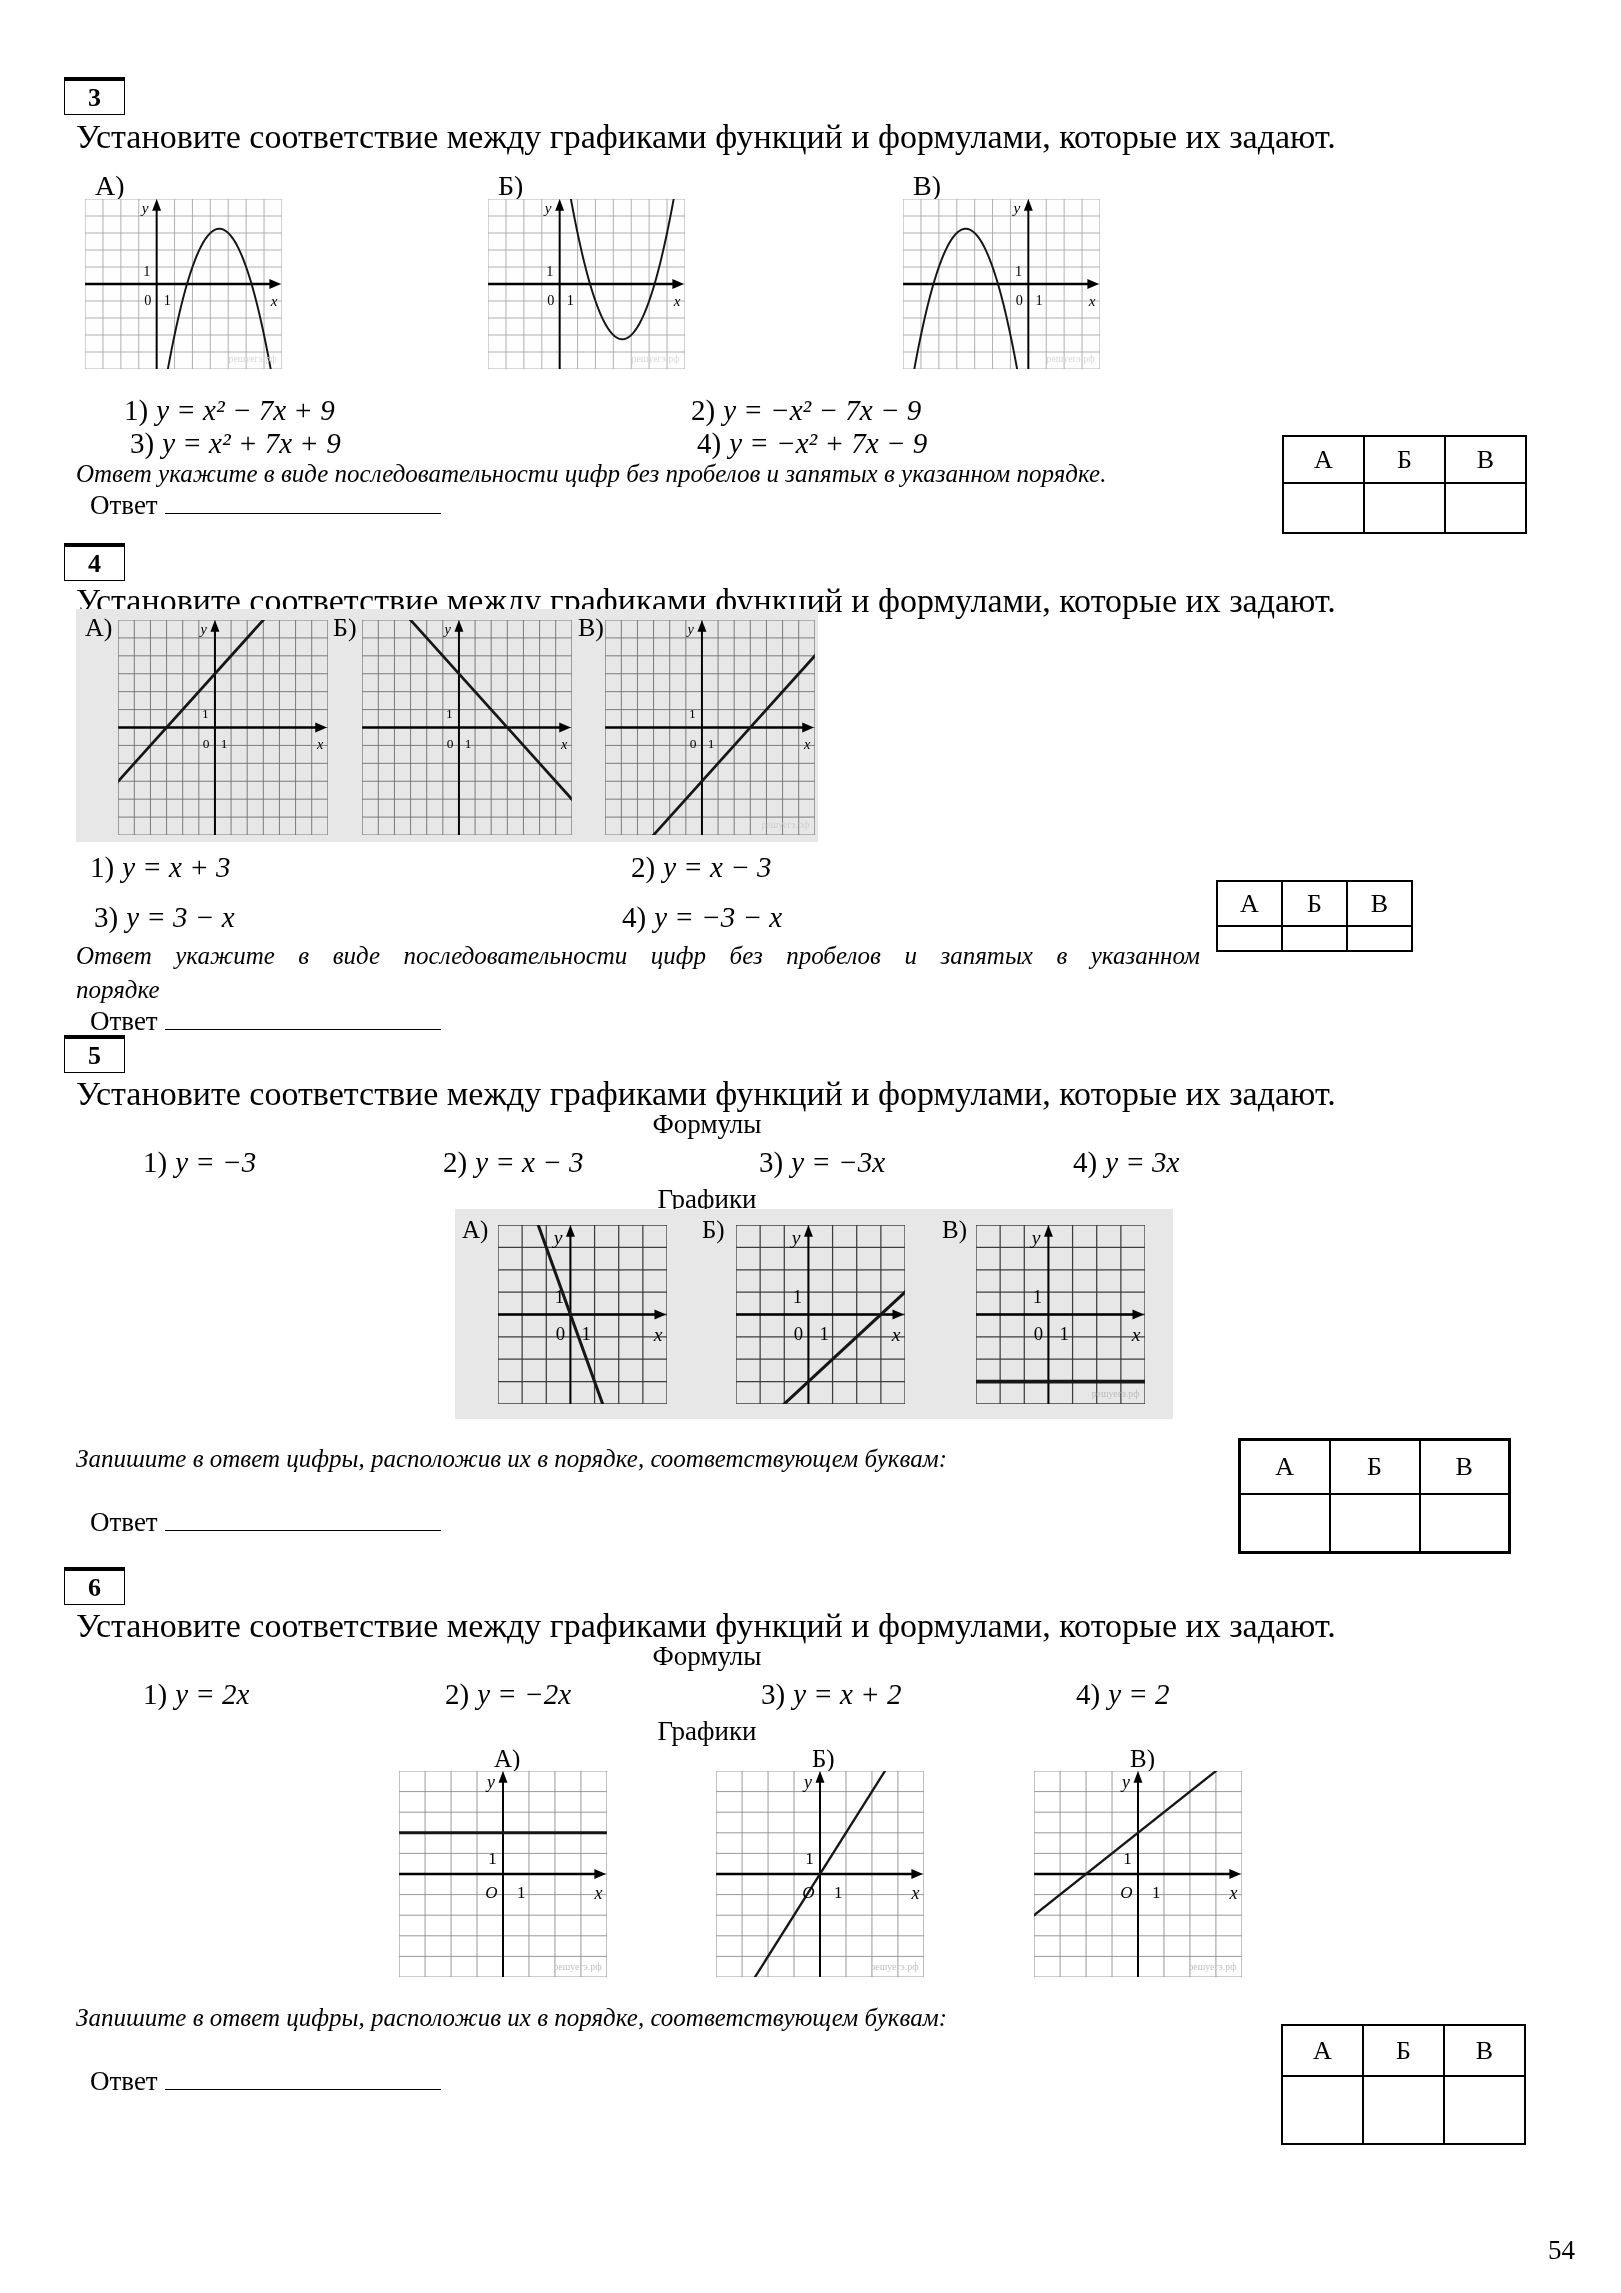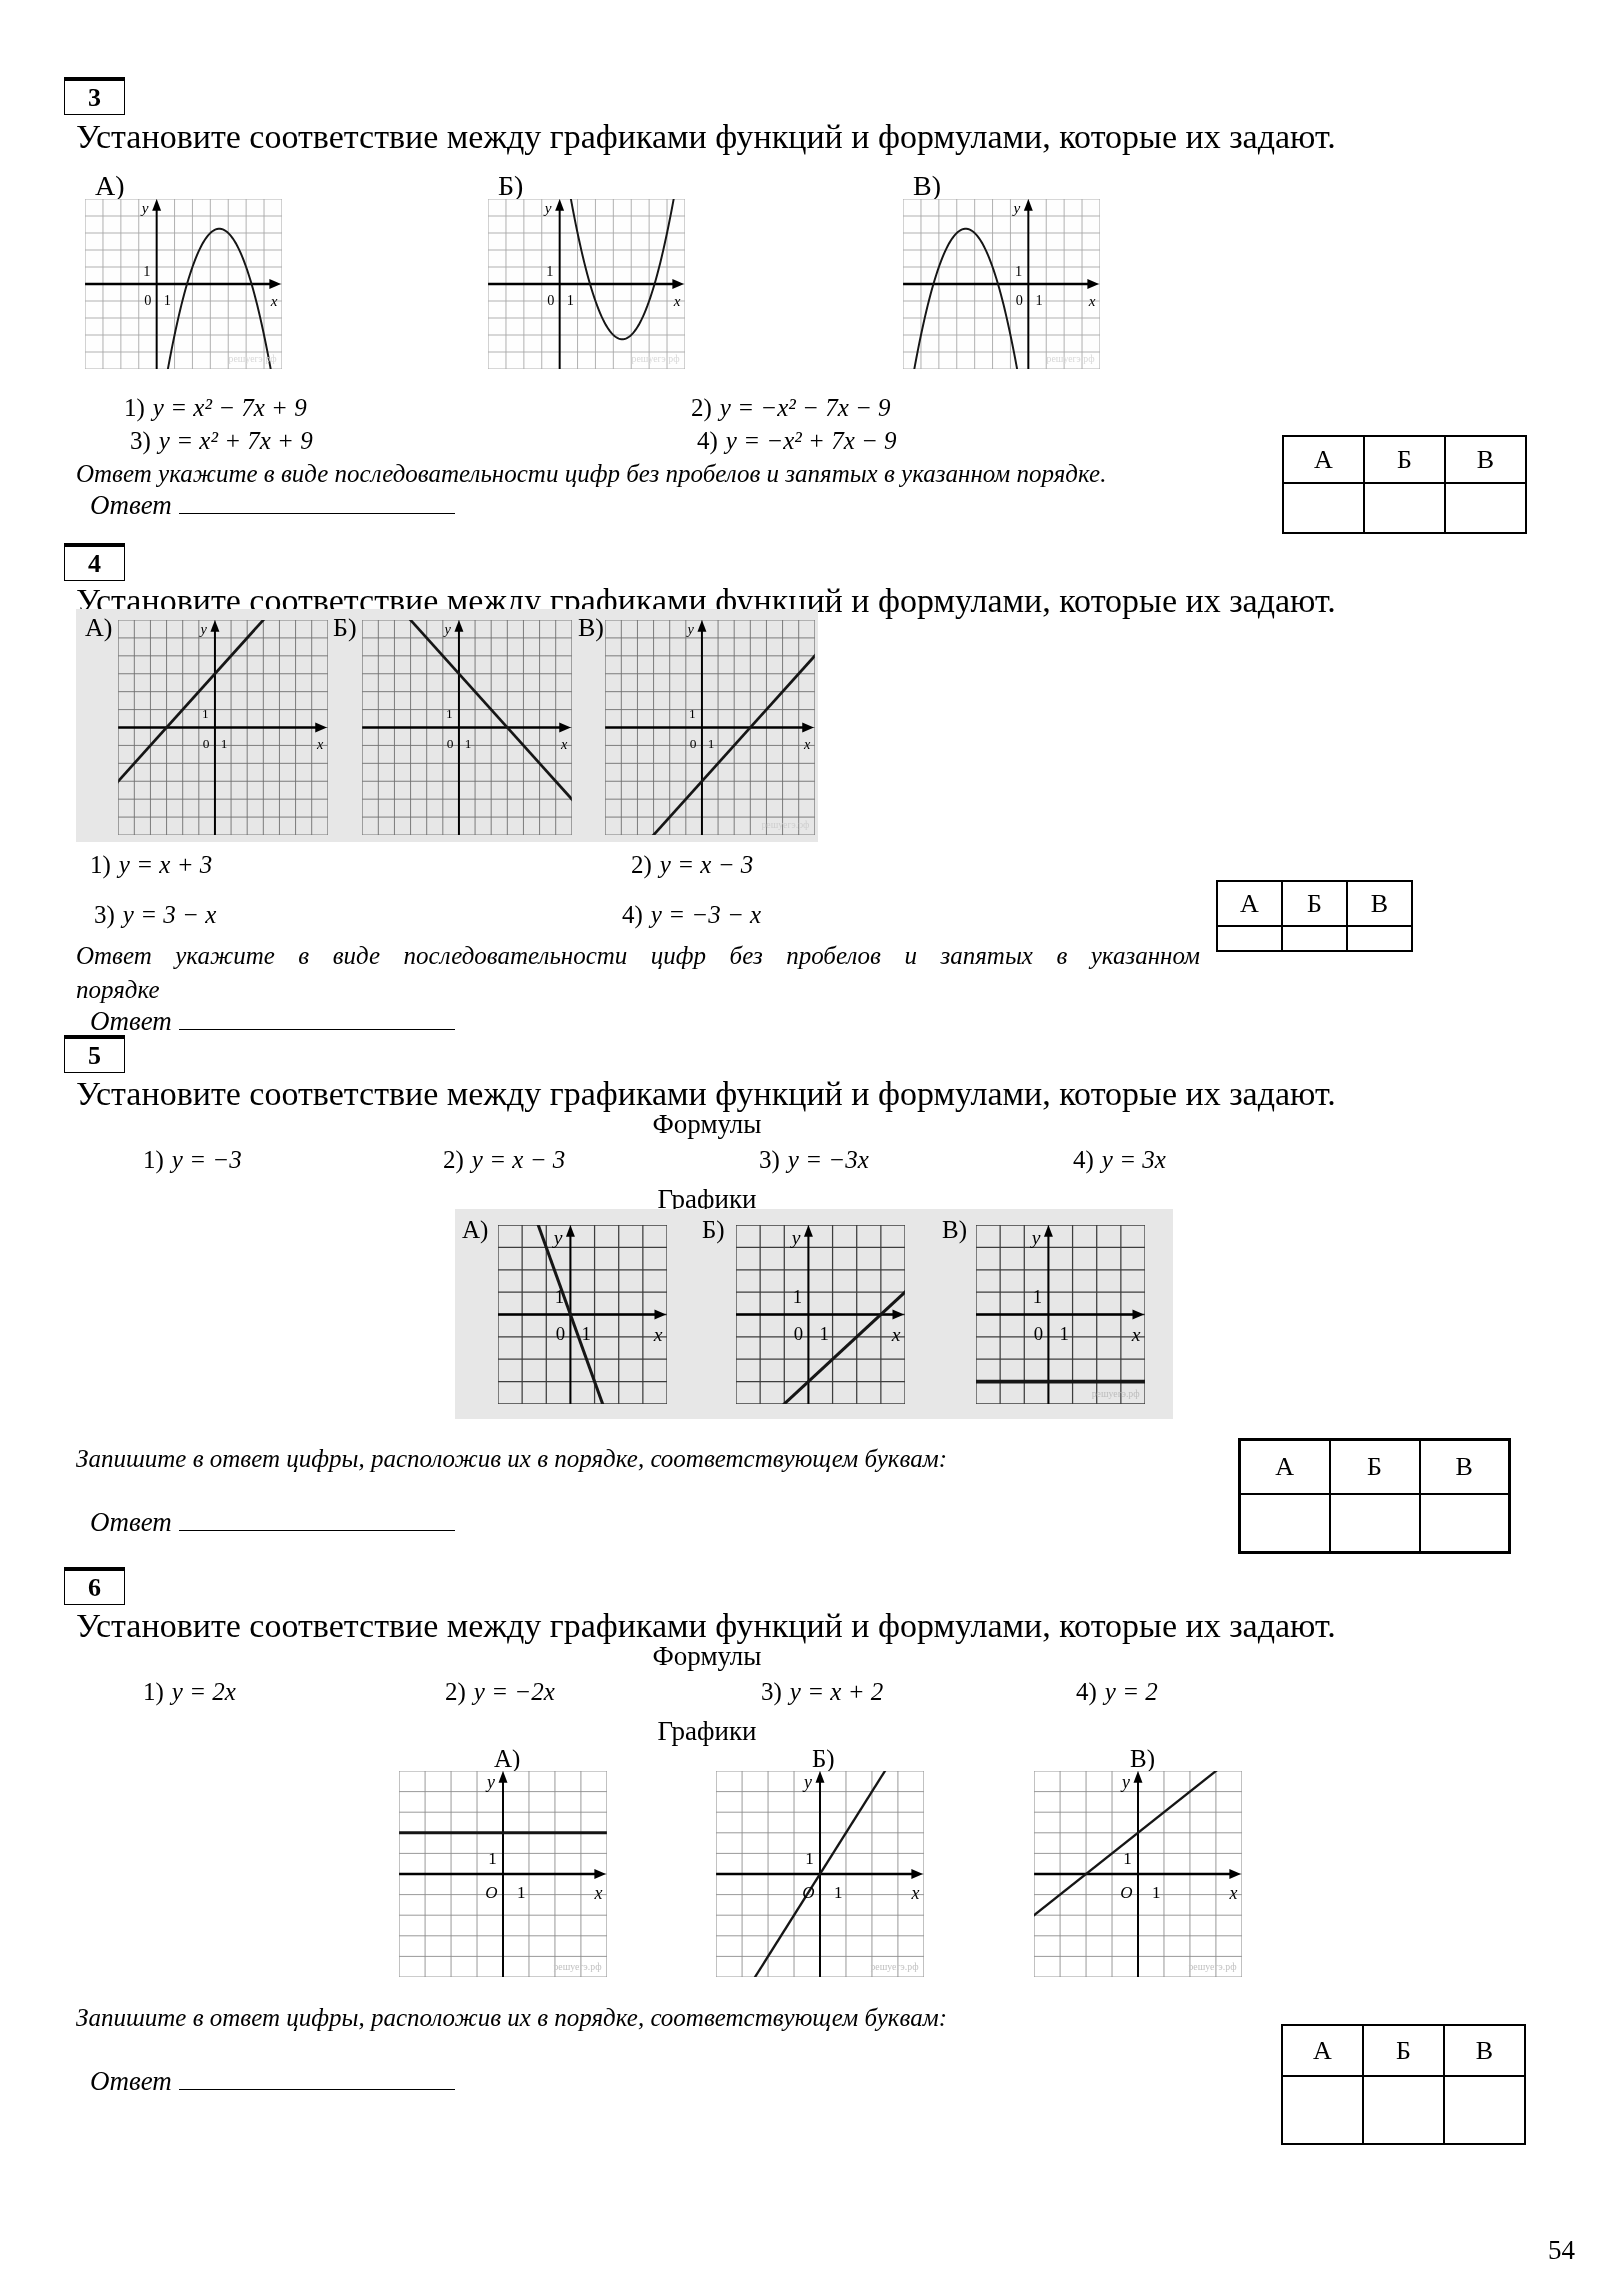--- a/index.html
+++ b/index.html
@@ -5,26 +5,26 @@
   *{margin:0;padding:0;box-sizing:border-box}
   html,body{background:#fff}
   .page{position:relative;width:1622px;height:2294px;background:#ffffff;
         font-family:"Liberation Serif","DejaVu Serif",serif;color:#000;overflow:hidden}
   .abs{position:absolute}
   .header{position:absolute;top:32px;right:61px;font-size:26px}
   .numbox{position:absolute;width:61px;height:38px;border:1.8px solid #000;border-top:4.5px solid #000;
           display:flex;align-items:center;justify-content:center;font-weight:bold;font-size:26px;background:#fff}
   .instr{font-size:34px;white-space:nowrap}
   .glabel{font-size:28px}
-  .formula{font-size:25px;font-style:italic;white-space:nowrap}
+  .formula{font-size:29px;font-style:italic;white-space:nowrap}
   .formula .fnum{font-style:normal;margin-right:8px}
   .note{font-style:italic;font-size:25px}
   .jline{width:1124px;text-align:justify;text-align-last:justify}
   .title-c{position:absolute;left:0;width:1414px;text-align:center;font-size:27px}
-  .ansline{font-size:27px;font-style:italic;white-space:nowrap}
+  .ansline{font-size:27px;white-space:nowrap}
   .blankline{display:inline-block;border-bottom:1.8px solid #000;width:276px;height:25px;margin-left:7.2px;vertical-align:baseline}
   .grayblock{position:absolute;background:#e7e7e7}
   .graph{position:absolute;line-height:0}
   table.ans{position:absolute;border-collapse:collapse;background:#fff;border:2.7px solid #000}
   table.ans td{border:2.2px solid #000;text-align:center;vertical-align:middle;font-size:26px;padding:0}
   .ans3 td{width:81px;height:47px}  .ans3 tr.blank td{height:50px}
   .ans4 td{width:65px;height:45px}  .ans4 tr.blank td{height:25px}
   .ans5{border-width:3.6px !important} .ans5 td{width:90px;height:54px;border-width:2.7px}
   .ans5 tr.blank td{height:59px}
   .ans6 td{width:81px;height:51px}  .ans6 tr.blank td{height:68px}

